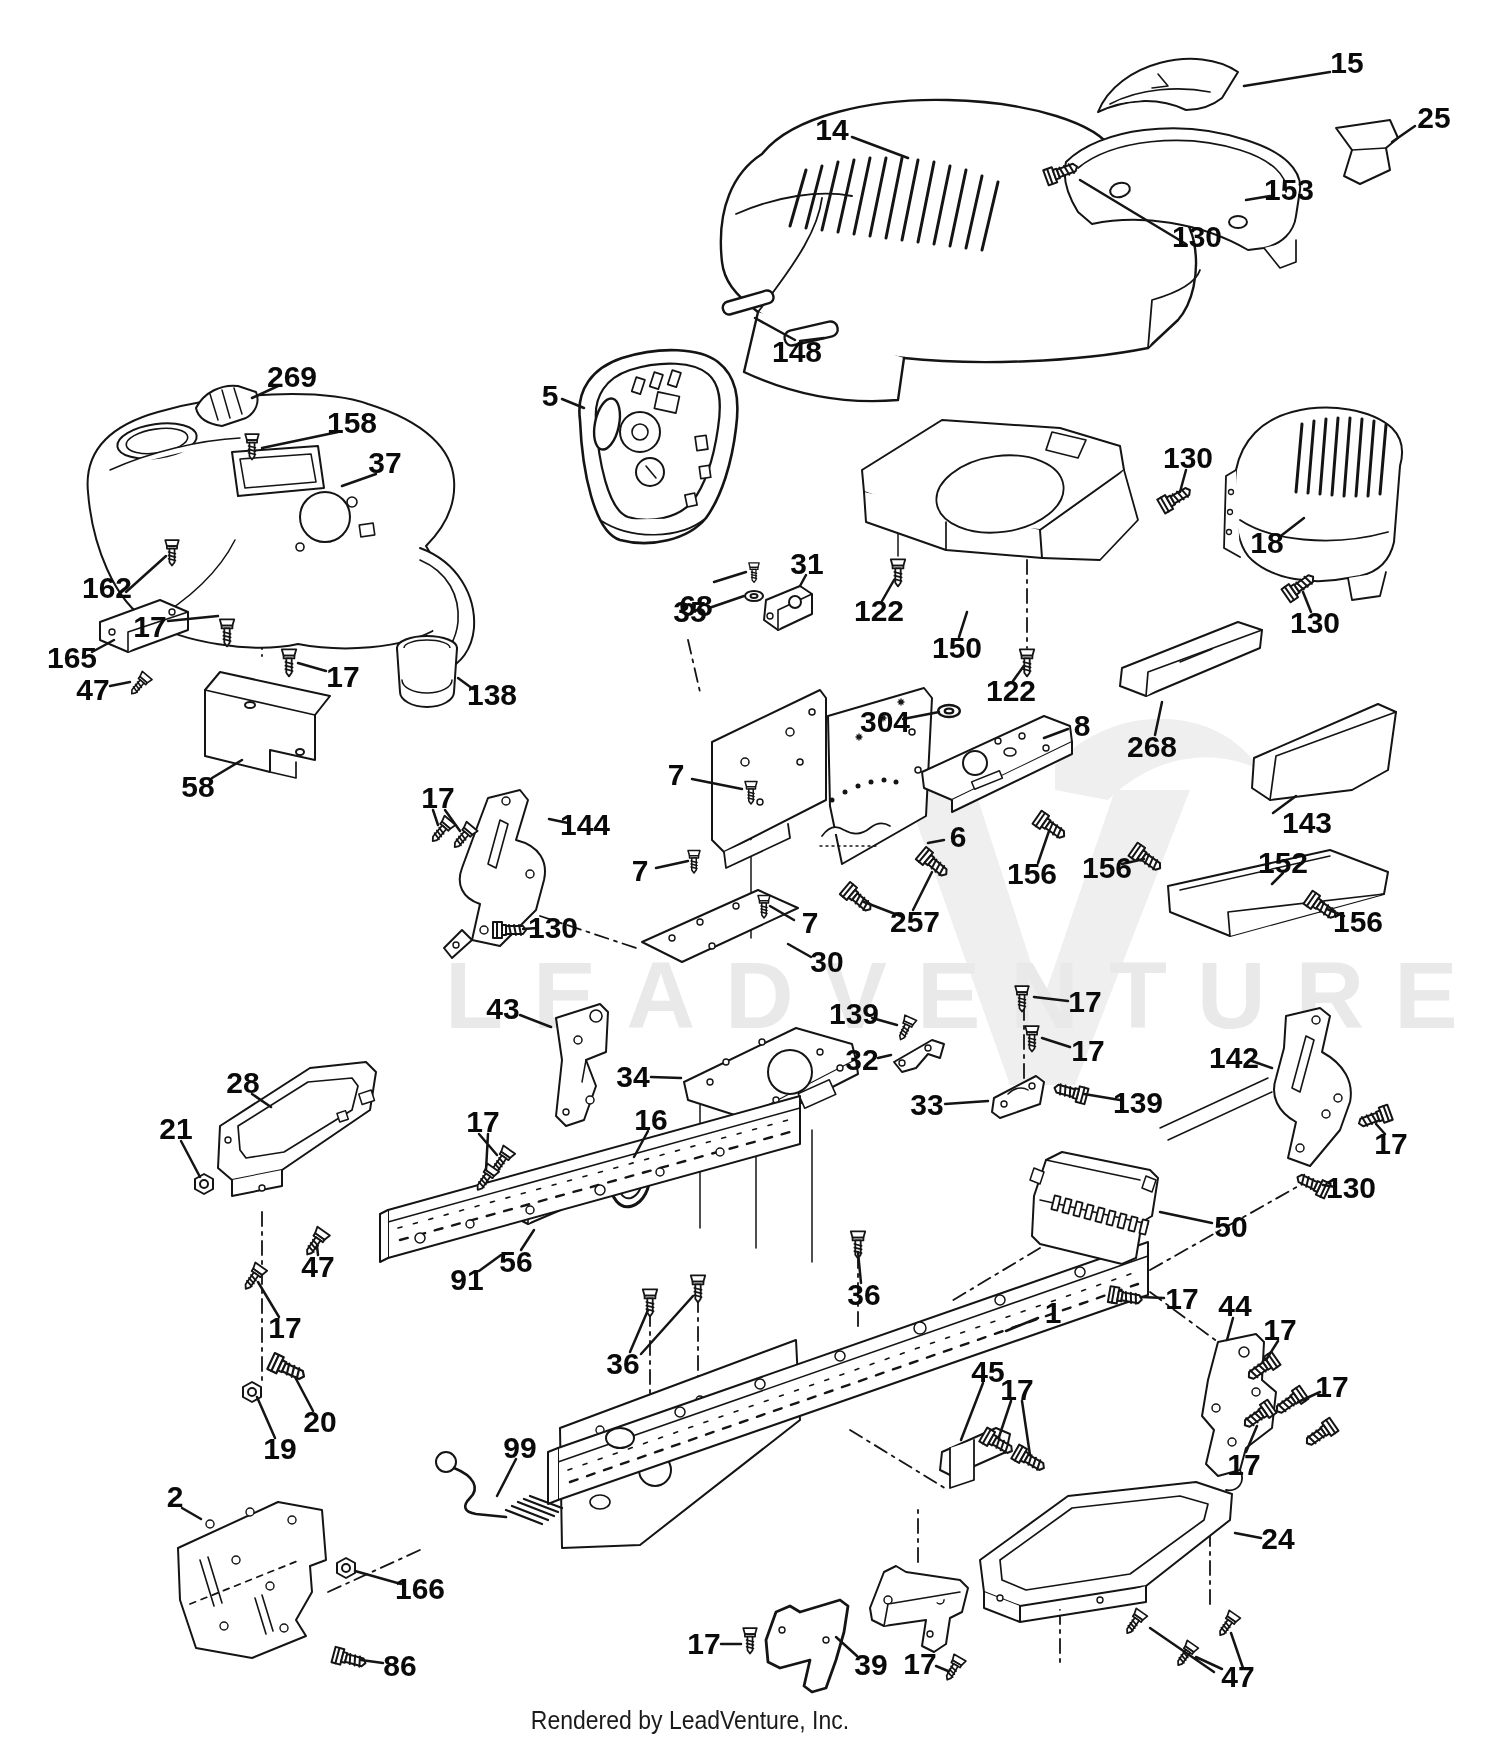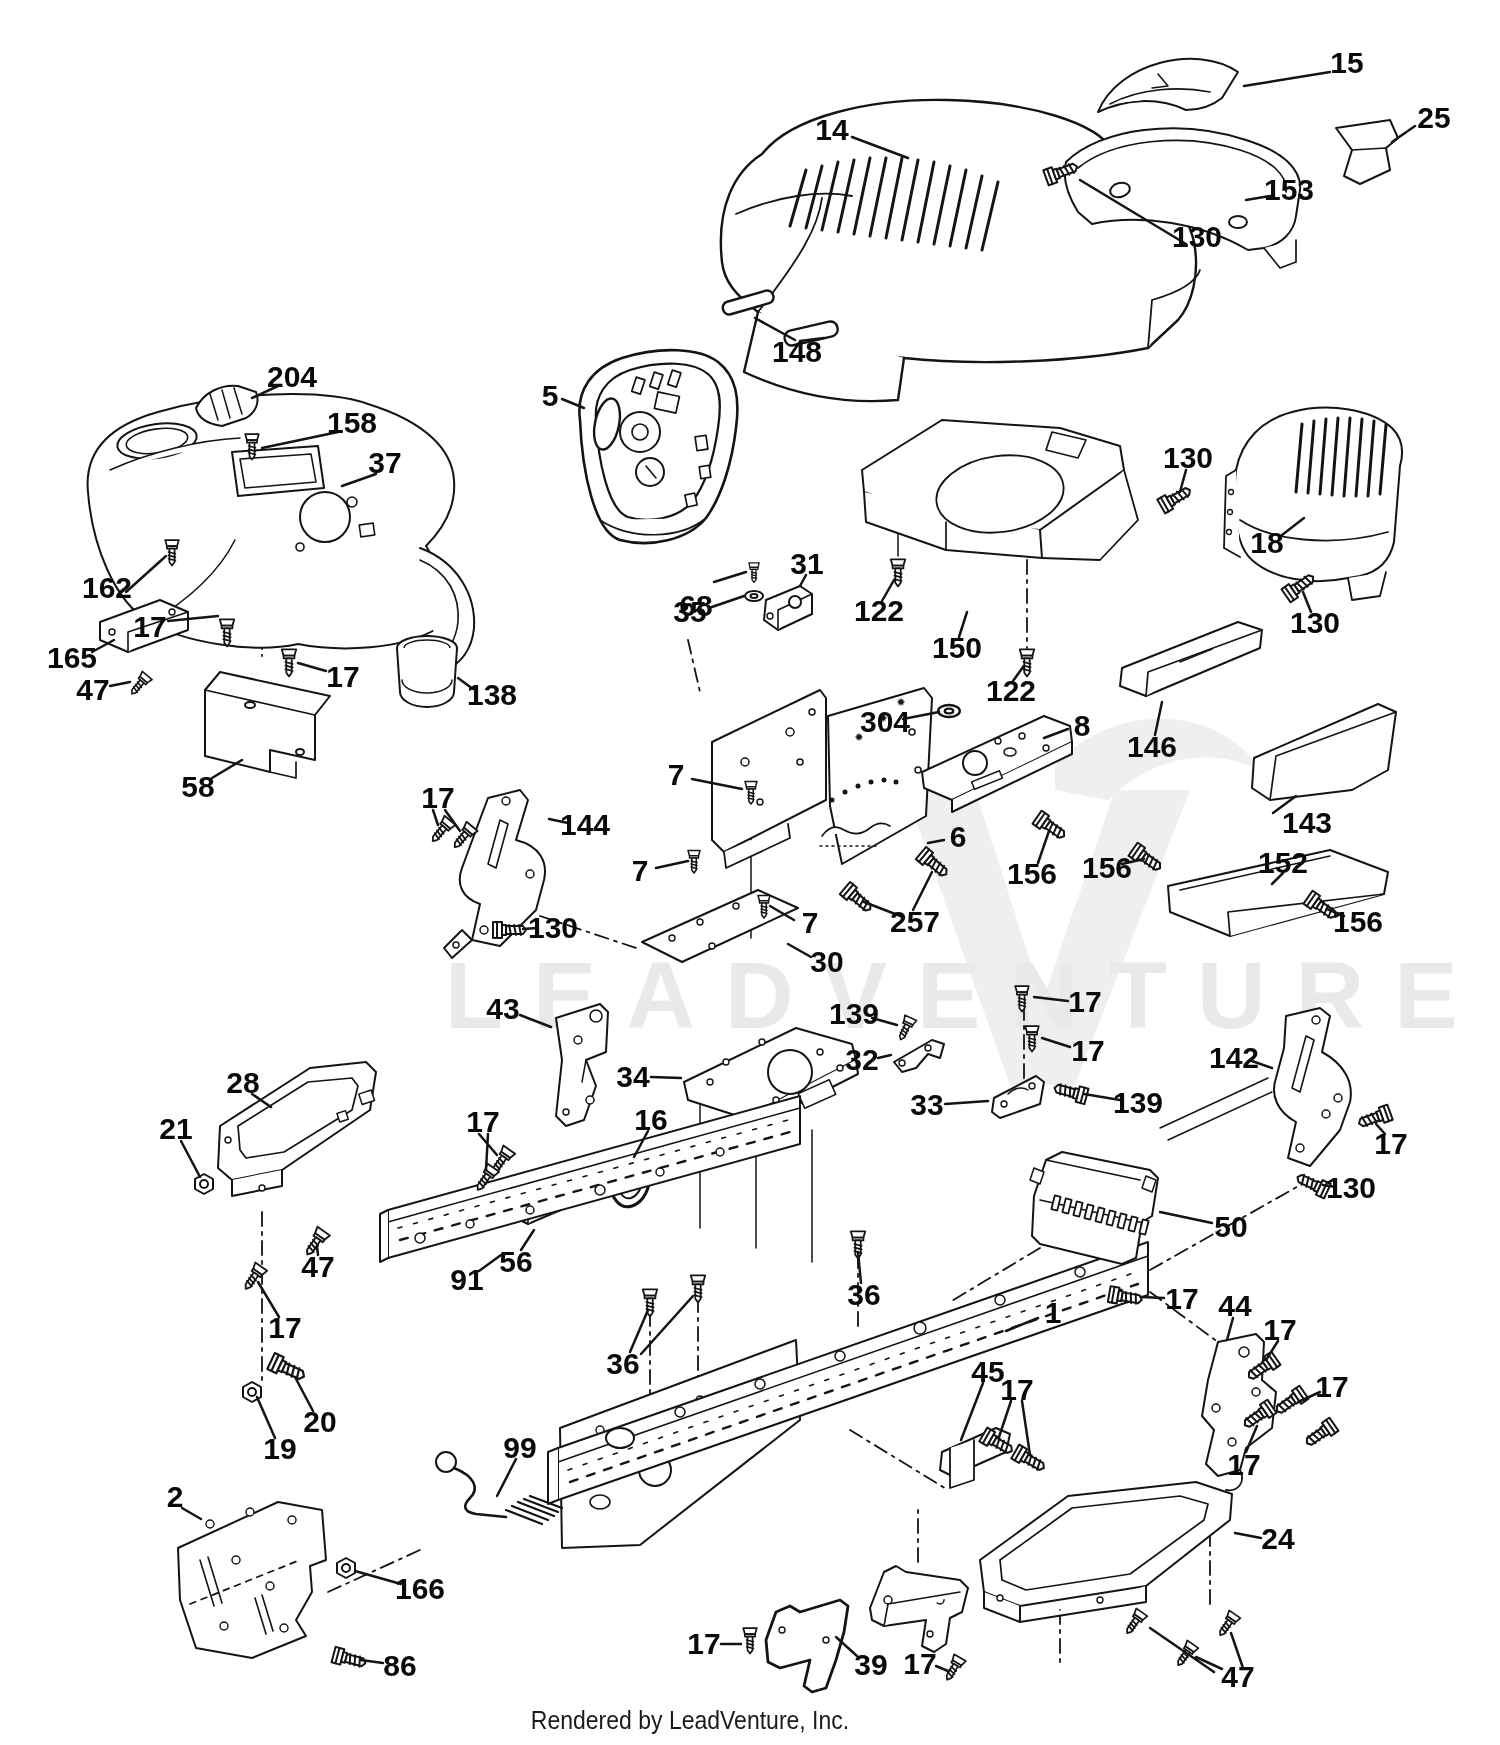--- a/index.html
+++ b/index.html
@@ -625,41 +625,41 @@
   </g>
 </svg>
 
 <div id="labels-layer">
       <div class="part-label" style="left: 832px; top: 130px;">14</div>
       <div class="part-label" style="left: 1347px; top: 63px;">15</div>
       <div class="part-label" style="left: 1434px; top: 118px;">25</div>
       <div class="part-label" style="left: 1289px; top: 190px;">153</div>
       <div class="part-label" style="left: 1197px; top: 237px;">130</div>
       <div class="part-label" style="left: 797px; top: 352px;">148</div>
-      <div class="part-label" style="left: 292px; top: 377px;">204</div>
+      <div class="part-label" style="left: 292px; top: 377px;">269</div>
       <div class="part-label" style="left: 352px; top: 423px;">158</div>
       <div class="part-label" style="left: 385px; top: 463px;">37</div>
       <div class="part-label" style="left: 550px; top: 396px;">5</div>
       <div class="part-label" style="left: 107px; top: 588px;">162</div>
       <div class="part-label" style="left: 150px; top: 627px;">17</div>
       <div class="part-label" style="left: 72px; top: 658px;">165</div>
       <div class="part-label" style="left: 93px; top: 690px;">47</div>
       <div class="part-label" style="left: 343px; top: 677px;">17</div>
       <div class="part-label" style="left: 492px; top: 695px;">138</div>
       <div class="part-label" style="left: 198px; top: 787px;">58</div>
       <div class="part-label" style="left: 696px; top: 606px;">68</div>
       <div class="part-label" style="left: 690px; top: 612px;">35</div>
       <div class="part-label" style="left: 807px; top: 564px;">31</div>
       <div class="part-label" style="left: 879px; top: 611px;">122</div>
       <div class="part-label" style="left: 957px; top: 648px;">150</div>
       <div class="part-label" style="left: 1011px; top: 691px;">122</div>
       <div class="part-label" style="left: 1188px; top: 458px;">130</div>
       <div class="part-label" style="left: 1267px; top: 543px;">18</div>
       <div class="part-label" style="left: 1315px; top: 623px;">130</div>
-      <div class="part-label" style="left: 1152px; top: 747px;">146</div>
+      <div class="part-label" style="left: 1152px; top: 747px;">268</div>
       <div class="part-label" style="left: 1262px; top: 823px; margin-left: 45px;">143</div>
       <div class="part-label" style="left: 676px; top: 775px;">7</div>
       <div class="part-label" style="left: 885px; top: 722px;">304</div>
       <div class="part-label" style="left: 1082px; top: 726px;">8</div>
       <div class="part-label" style="left: 958px; top: 837px;">6</div>
       <div class="part-label" style="left: 1032px; top: 874px;">156</div>
       <div class="part-label" style="left: 1107px; top: 868px;">156</div>
       <div class="part-label" style="left: 1283px; top: 863px;">152</div>
       <div class="part-label" style="left: 1358px; top: 922px;">156</div>
       <div class="part-label" style="left: 915px; top: 922px;">257</div>

